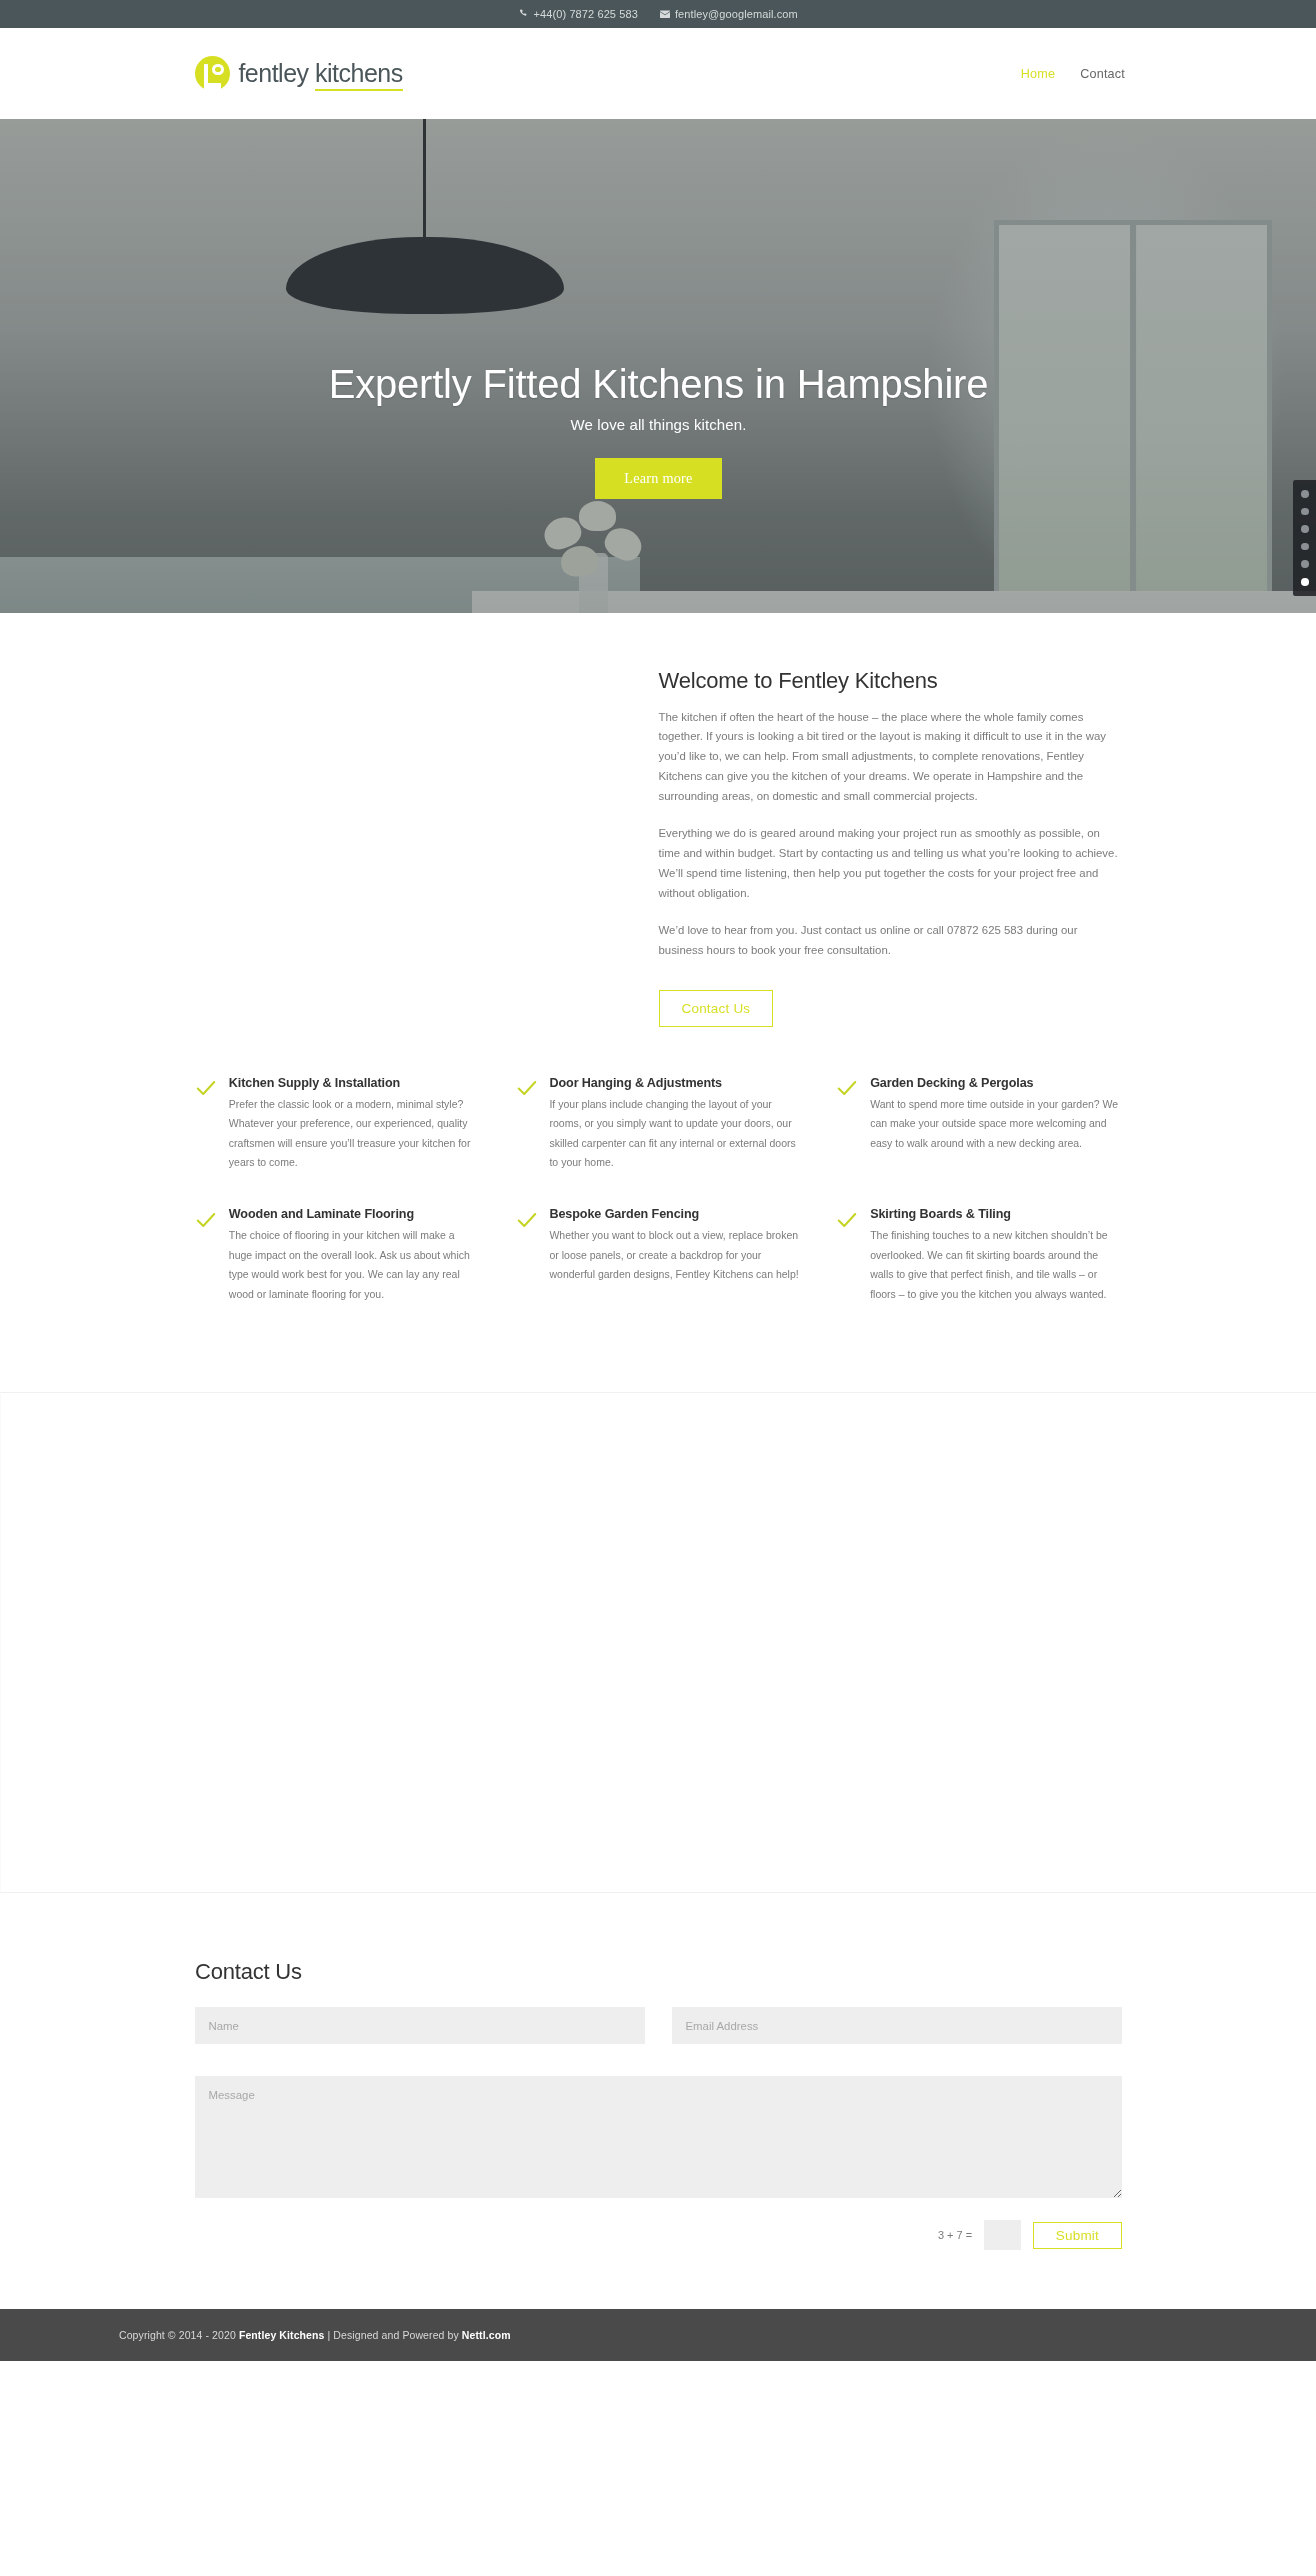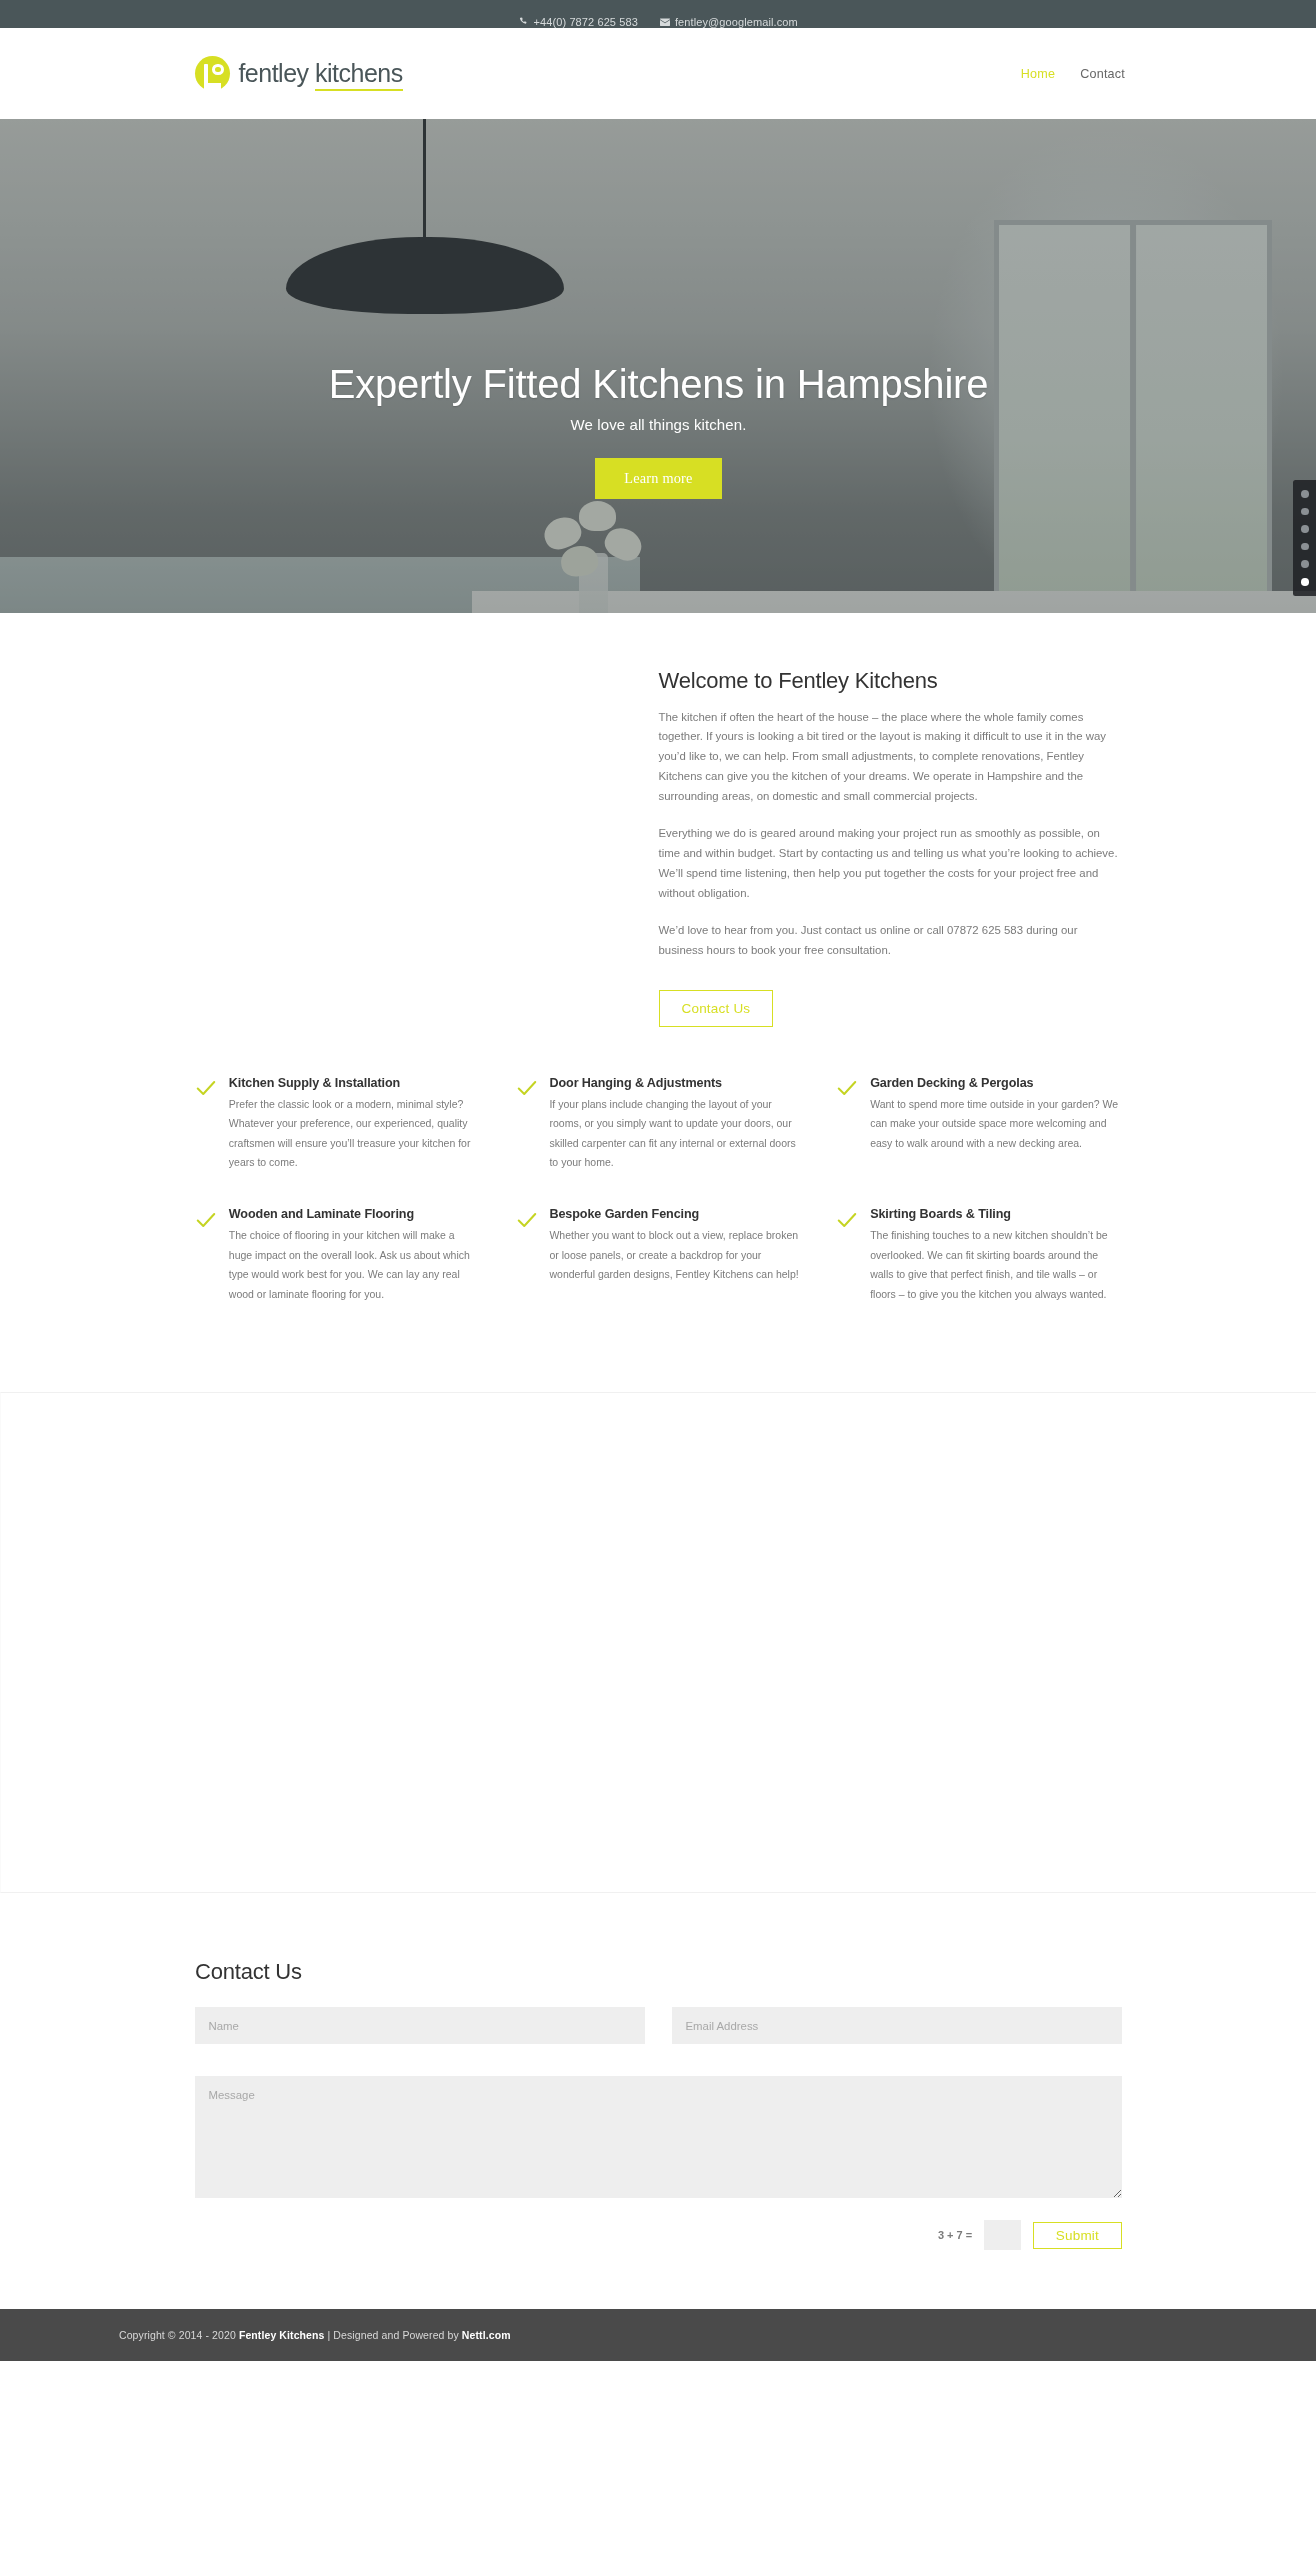--- a/index.html
+++ b/index.html
@@ -10,21 +10,21 @@
     background: #ffffff;
     color: #666666;
     -webkit-font-smoothing: antialiased;
   }
 
   
   .topbar {
     height: 28px;
     background: #4a5659;
     display: flex;
-    align-items: flex-end;
+    align-items: center;
     justify-content: center;
     gap: 22px;
   }
   .topbar-item {
     display: flex;
     align-items: center;
     gap: 5px;
     color: #d6dadb;
     font-size: 11px;
     letter-spacing: 0.1px;
@@ -355,21 +355,20 @@
   .captcha-row {
     display: flex;
     align-items: center;
     justify-content: flex-end;
     gap: 11.8px;
     margin-top: 22px;
   }
   .captcha-label {
     font-size: 11px;
     color: #7b7b7b;
-    font-weight: bold;
   }
   .captcha-input {
     width: 37px;
     height: 30px;
     background: #eeeeee;
     border: none;
     outline: none;
     font-family: inherit;
     font-size: 11.4px;
     padding: 0 6.7px;

